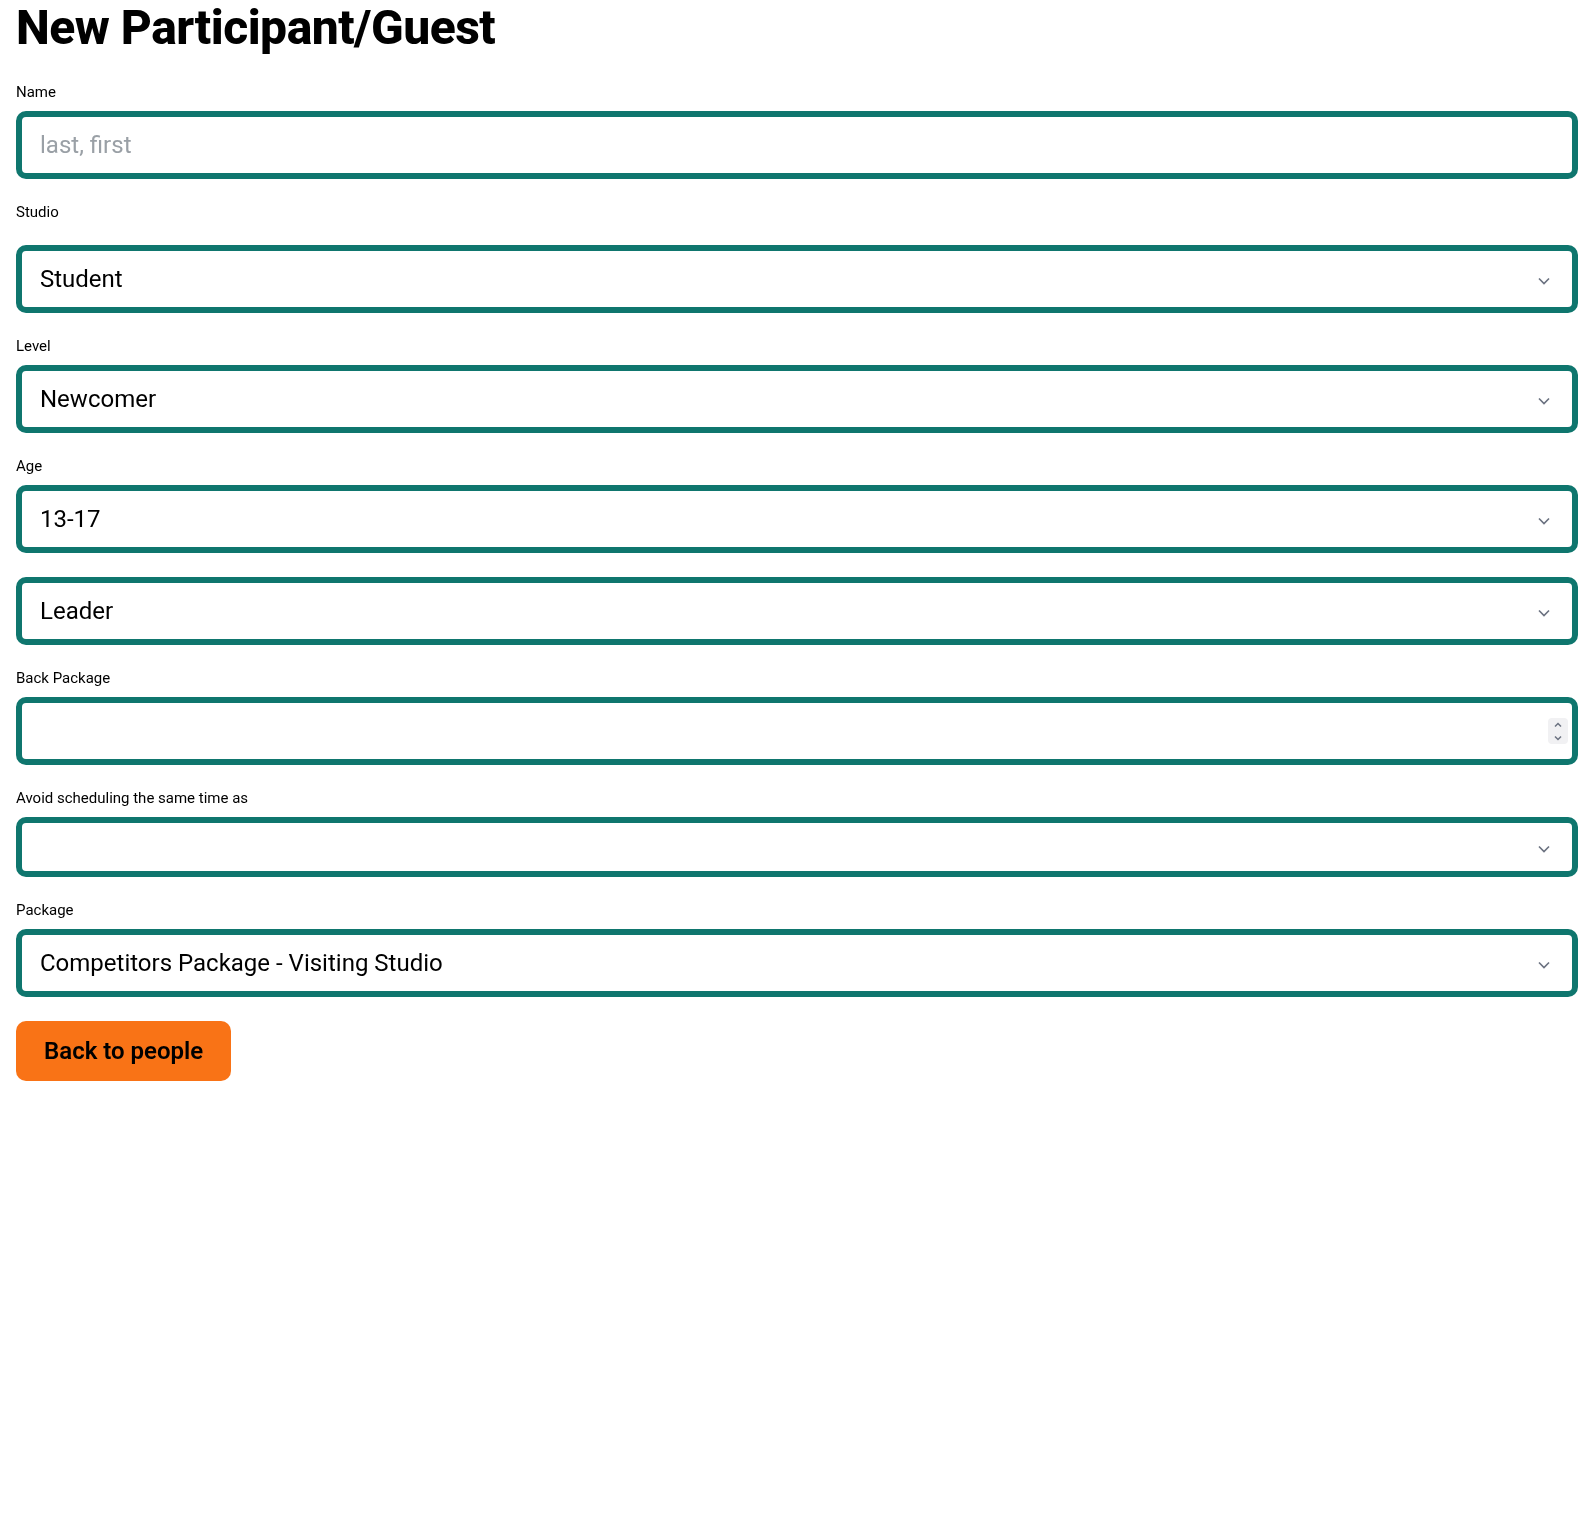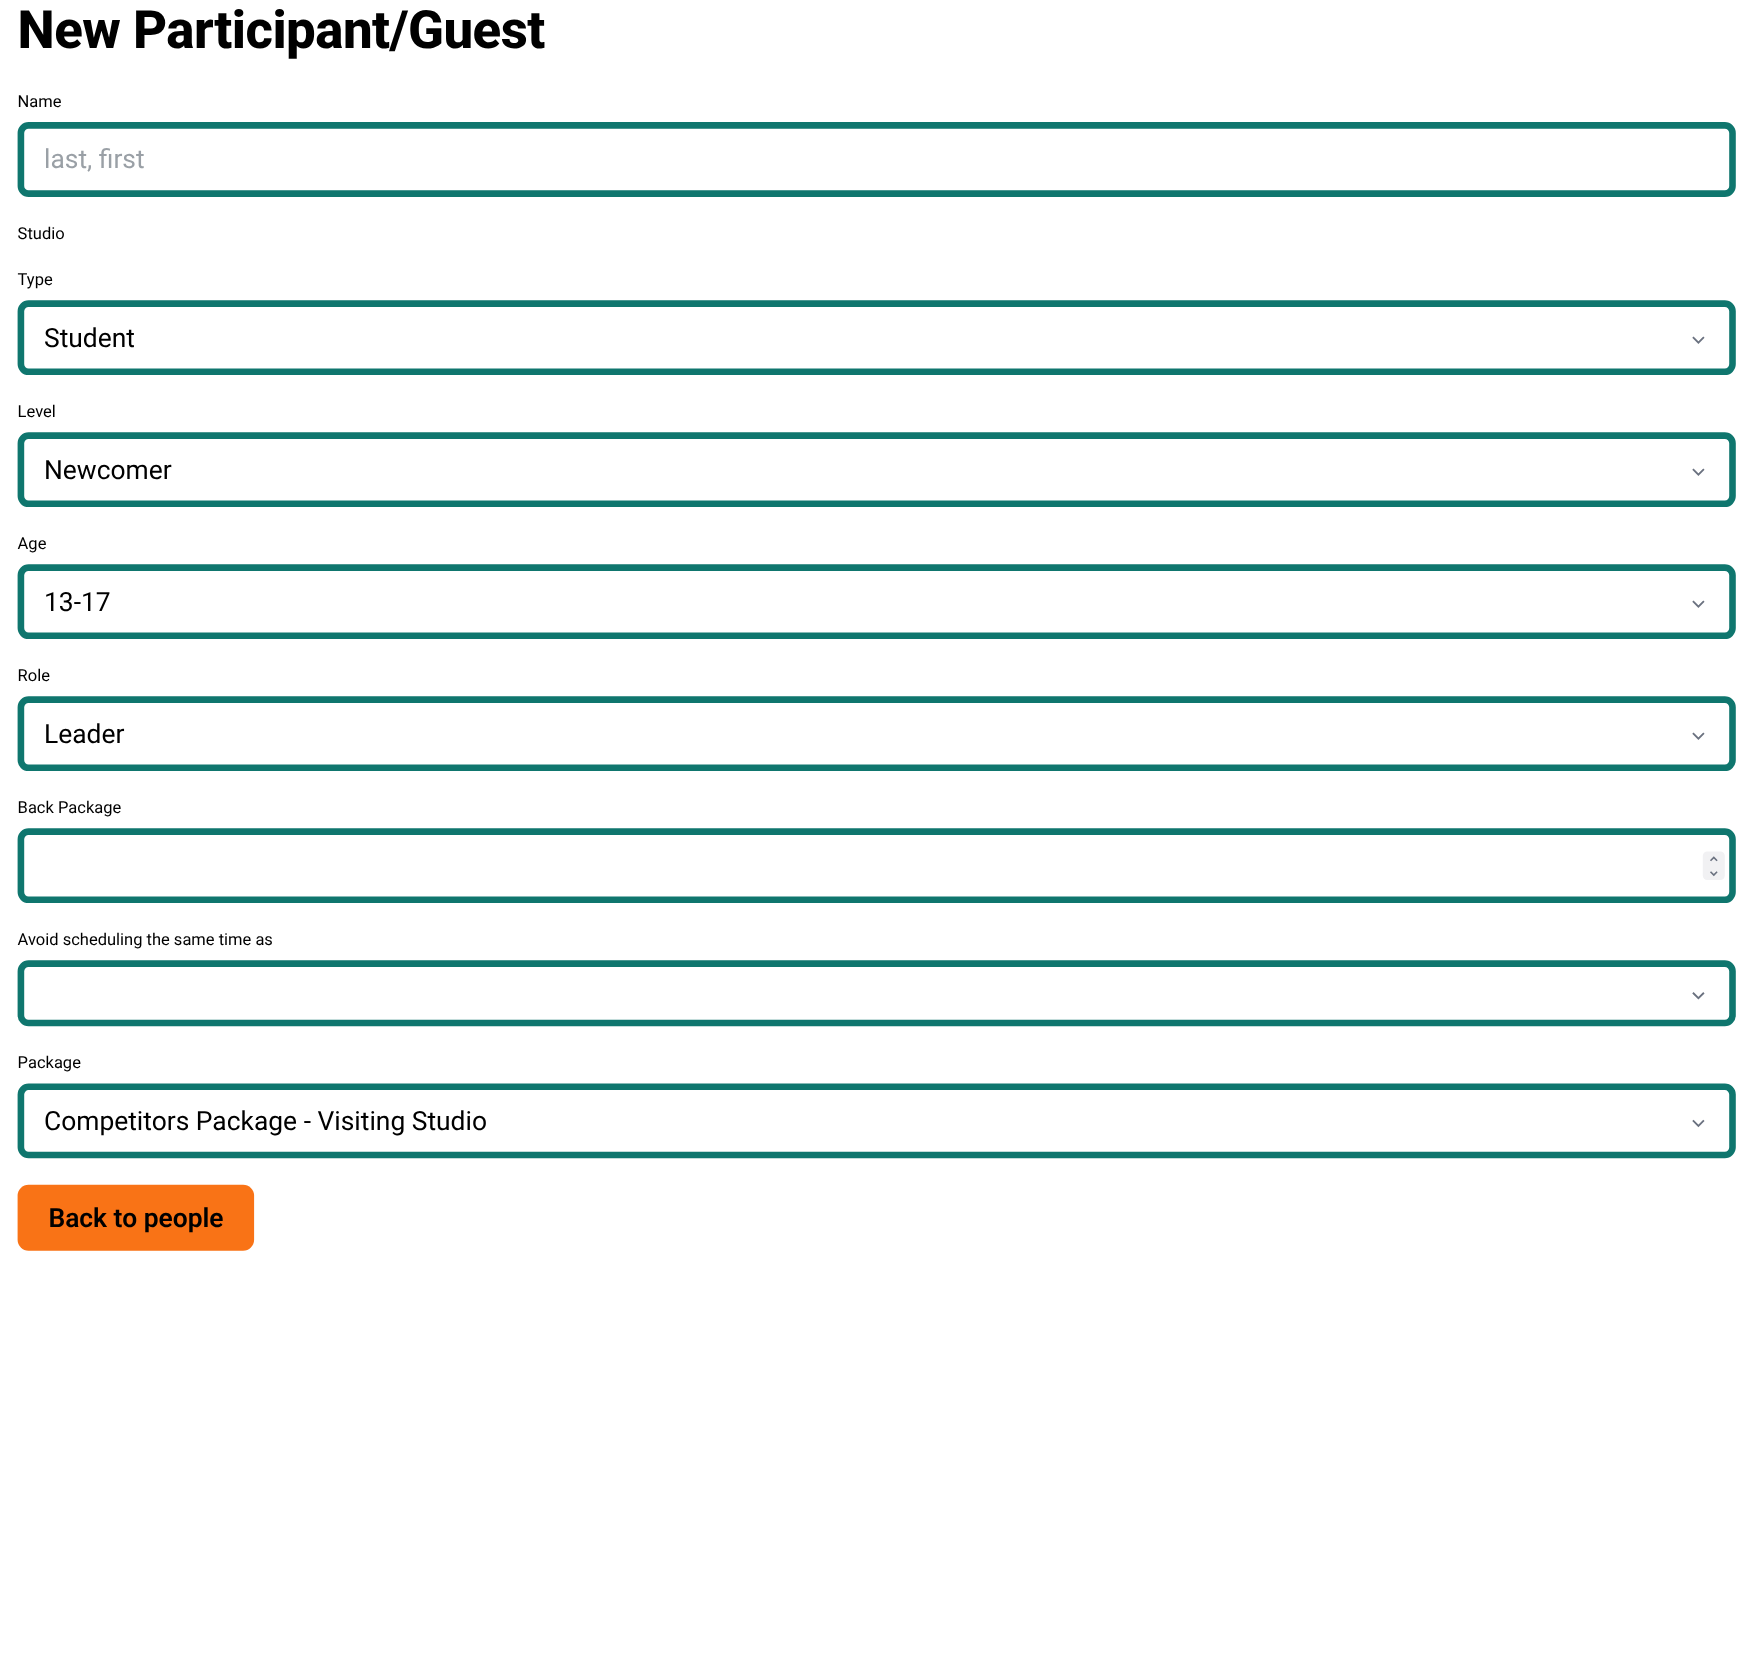--- a/index.html
+++ b/index.html
@@ -133,21 +133,20 @@
 <div class="field">
   <label class="field-label">Name</label>
   <input type="text" class="text-input" placeholder="last, first" style="">
 </div>
 
 <div class="field">
   <label class="field-label">Studio</label>
 </div>
 
 <div class="field">
-  <label class="field-label">Type</label>
   <div class="select-wrap">
     <span class="select-value">Student</span>
     <span class="chevron-down">
       <svg viewBox="0 0 24 24">
           <polyline points="6 9 12 15 18 9"></polyline>
         </svg>
     </span>
   </div>
 </div>
 
@@ -169,21 +168,20 @@
     <span class="select-value">13-17</span>
     <span class="chevron-down">
       <svg viewBox="0 0 24 24">
           <polyline points="6 9 12 15 18 9"></polyline>
         </svg>
     </span>
   </div>
 </div>
 
 <div class="field">
-  <label class="field-label">Role</label>
   <div class="select-wrap">
     <span class="select-value">Leader</span>
     <span class="chevron-down">
       <svg viewBox="0 0 24 24">
           <polyline points="6 9 12 15 18 9"></polyline>
         </svg>
     </span>
   </div>
 </div>
 

